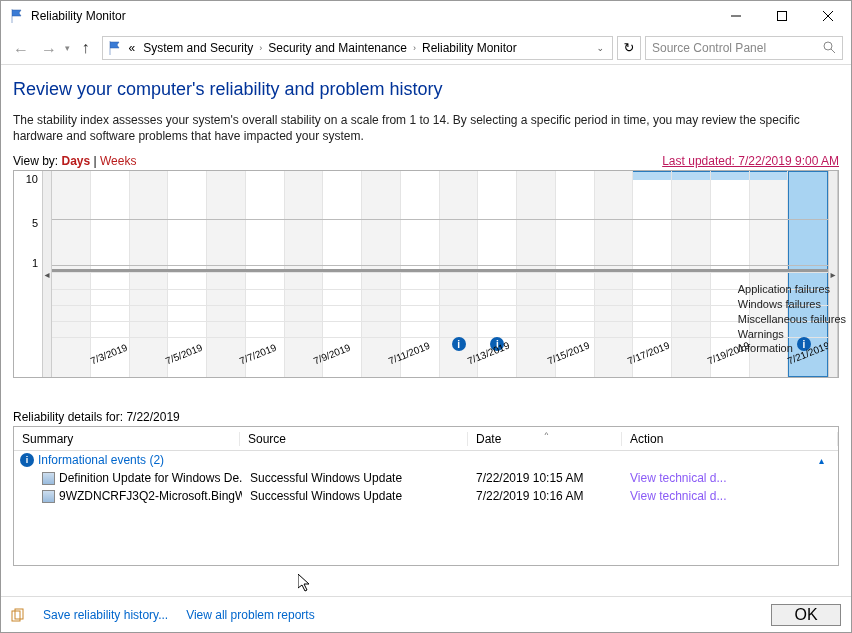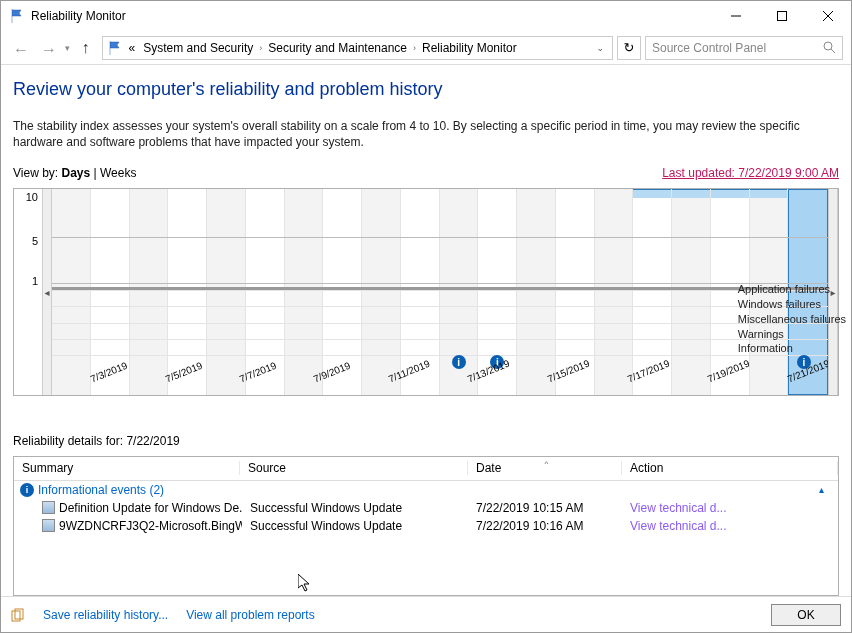--- a/index.html
+++ b/index.html
@@ -20,25 +20,25 @@
 .breadcrumb { flex: 1; height: 24px; border: 1px solid #ccc; display: flex; align-items: center; padding: 0 4px; font-size: 12px; gap: 4px; }
 .bc-flag { width: 16px; height: 16px; }
 .bc-part { padding: 0 2px; }
 .bc-sep { color: #666; font-size: 9px; }
 .bc-drop { margin-left: auto; padding: 0 4px; color: #555; font-size: 9px; }
 .refresh { width: 24px; height: 24px; border: 1px solid #ccc; display: flex; align-items: center; justify-content: center; font-size: 13px; }
 .search { width: 198px; height: 24px; border: 1px solid #ccc; display: flex; align-items: center; padding: 0 6px; color: #888; font-size: 12px; }
 .search span { flex: 1; }
 
 
-.content { flex: 1; padding: 14px 12px 0 12px; display: flex; flex-direction: column; overflow: hidden; justify-content: space-between; }
+.content { flex: 1; padding: 14px 12px 0 12px; display: flex; flex-direction: column; overflow: hidden; }
 .heading { color: #003399; font-size: 18px; font-weight: 400; margin-bottom: 12px; }
 .desc { font-size: 12px; color: #222; line-height: 1.35; margin-bottom: 10px; }
 .toprow { display: flex; justify-content: space-between; font-size: 12px; margin-bottom: 2px; }
-.viewby a { color: #000000; text-decoration: none; }
+.viewby a { color: #b91c1c; text-decoration: none; }
 .viewby a.active { font-weight: bold; }
 .lastupd { color: #be185d; text-decoration: underline; }
 
 
 .chartwrap { border: 1px solid #b0b0b0; height: 208px; display: flex; position: relative; }
 .ylab { width: 28px; position: relative; font-size: 11px; text-align: right; padding-right: 4px; }
 .ylab div { position: absolute; right: 4px; }
 .scrollbtn { width: 10px; background: #eee; border-left: 1px solid #ccc; border-right: 1px solid #ccc; display: flex; align-items: center; justify-content: center; font-size: 10px; color: #555; }
 .chartgrid { flex: 1; position: relative; overflow: hidden; }
 .cols { display: flex; height: 100%; }
@@ -76,21 +76,21 @@
 .td.sum { width: 226px; }
 .td.date { width: 154px; }
 .td.act { flex: 1; color: #8b5cf6; }
 .row-ico { width: 13px; height: 13px; border: 1px solid #888; background: linear-gradient(#cde,#9bd); flex-shrink: 0; }
 
 
 .footer { border-top: 1px solid #ddd; height: 36px; display: flex; align-items: center; padding: 0 10px; gap: 18px; font-size: 12px; }
 .footer a { color: #0066cc; text-decoration: none; }
 .footer .copy-ico { width: 14px; height: 14px; }
 .footer .spacer { flex: 1; }
-.okbtn { width: 70px; height: 22px; border: 1px solid #888; background: #efefef; font-size: 12px; }
+.okbtn { width: 70px; height: 22px; border: 1px solid #888; background: #efefef; font-size: 16px; }
 
 .cursor { position: absolute; left: 298px; top: 574px; pointer-events: none; }
 </style>
 </head>
 <body>
 
 <div class="titlebar">
   <svg class="flag" viewBox="0 0 16 16">
       <path d="M3 1v14M3 2h9l-2 3 2 3H3" fill="#3a7bd5" stroke="#2a5ba5" stroke-width="0.5"></path>
     </svg>
@@ -135,21 +135,21 @@
     <span>Source Control Panel</span>
     <svg width="13" height="13">
         <circle cx="5" cy="5" r="4" fill="none" stroke="#888"></circle>
         <line x1="8" y1="8" x2="12" y2="12" stroke="#888"></line>
       </svg>
   </div>
 </div>
 
 <div class="content">
   <div class="heading">Review your computer's reliability and problem history</div>
-  <div class="desc">The stability index assesses your system's overall stability on a scale from 4 to 10. By selecting a specific period in time, you may review the specific hardware and software problems that have impacted your system.</div>
+  <div class="desc">The stability index assesses your system's overall stability on a scale from 1 to 14. By selecting a specific period in time, you may review the specific hardware and software problems that have impacted your system.</div>
   <div class="toprow">
     <div class="viewby">
       <span>View by:</span>
       <a href="#" class="active">Days</a> |
       <a href="#">Weeks</a>
     </div>
     <div class="lastupd">Last updated: 7/22/2019 9:00 AM</div>
   </div>
 
   <div class="chartwrap">

